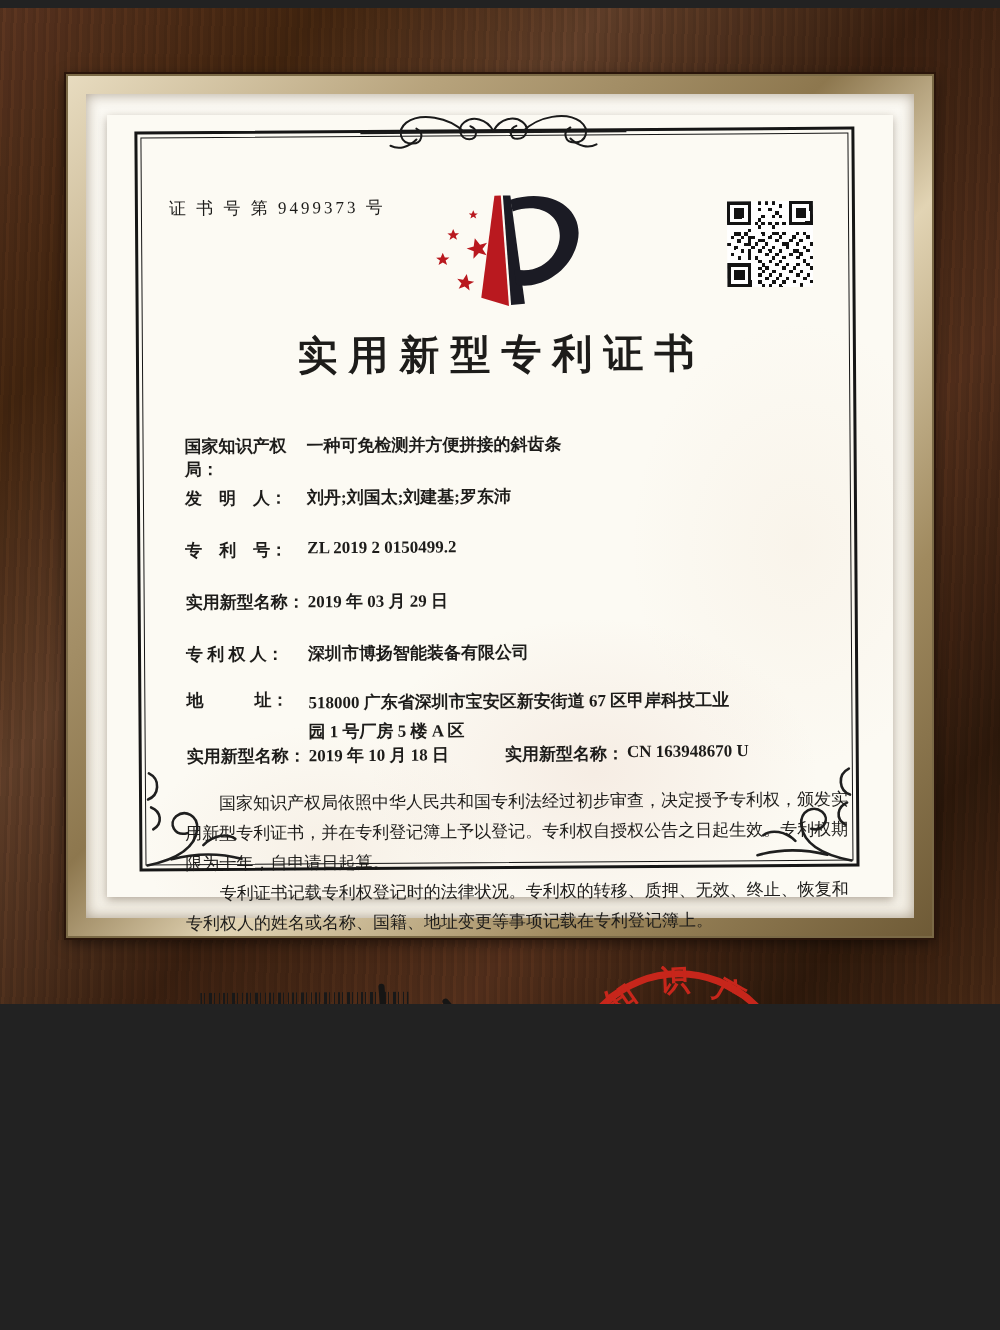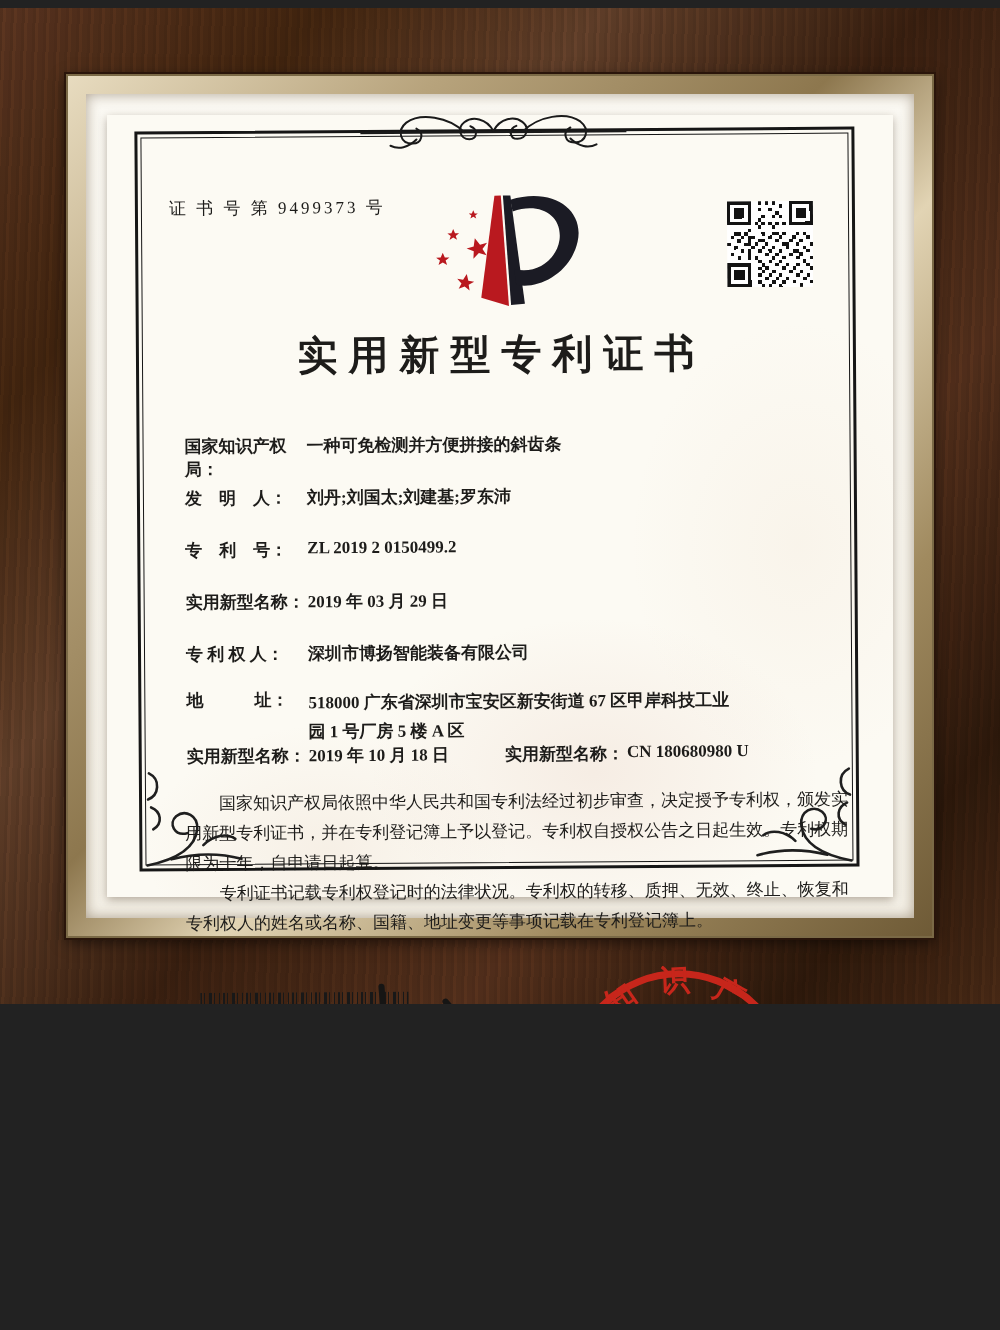--- a/index.html
+++ b/index.html
@@ -164,21 +164,21 @@
       <div class="frow" style="top:572px">
         <span class="flabel">地　　　址：</span>
         <span class="fvalue addr">518000 广东省深圳市宝安区新安街道 67 区甲岸科技工业园 1 号厂房 5 楼 A 区</span>
       </div>
 
       <div class="grant">
         <span class="flabel">实用新型名称：</span>
         <span class="fvalue">2019 年 10 月 18 日</span>
         <span class="pair2">
           <span class="flabel">实用新型名称：</span>
-          <span class="fvalue">CN 180680980 U</span>
+          <span class="fvalue">CN 163948670 U</span>
         </span>
       </div>
 
       <div class="paras">
         <p>国家知识产权局依照中华人民共和国专利法经过初步审查，决定授予专利权，颁发实用新型专利证书，并在专利登记簿上予以登记。专利权自授权公告之日起生效。专利权期限为十年，自申请日起算。</p>
         <p>专利证书记载专利权登记时的法律状况。专利权的转移、质押、无效、终止、恢复和专利权人的姓名或名称、国籍、地址变更等事项记载在专利登记簿上。</p>
       </div>
 
       <div class="barcode"></div>
 

